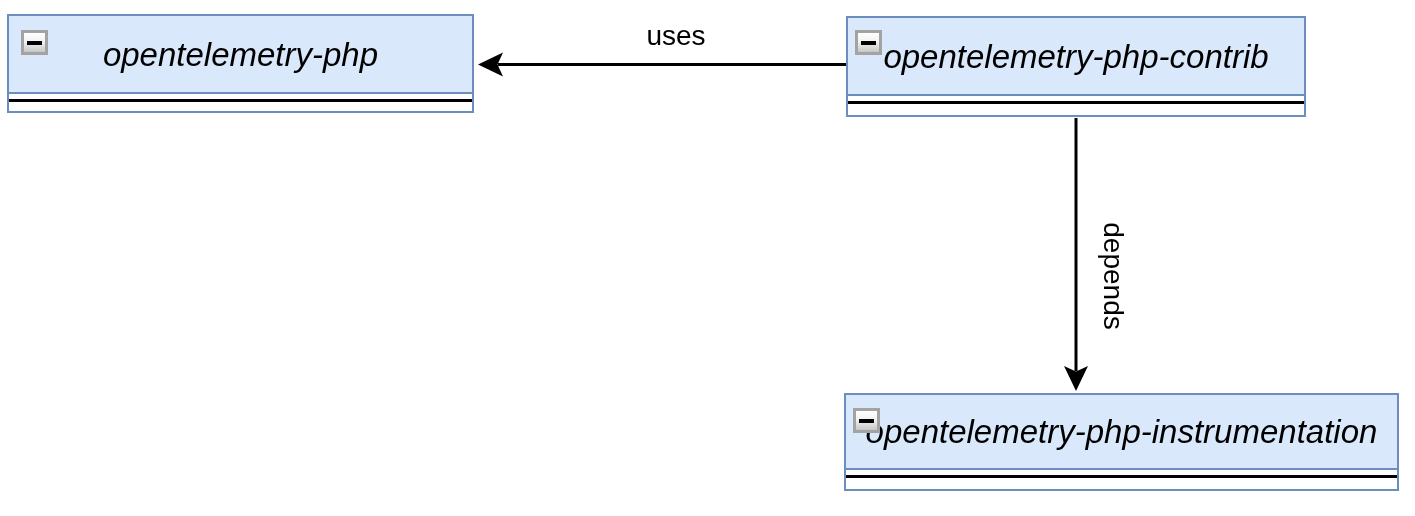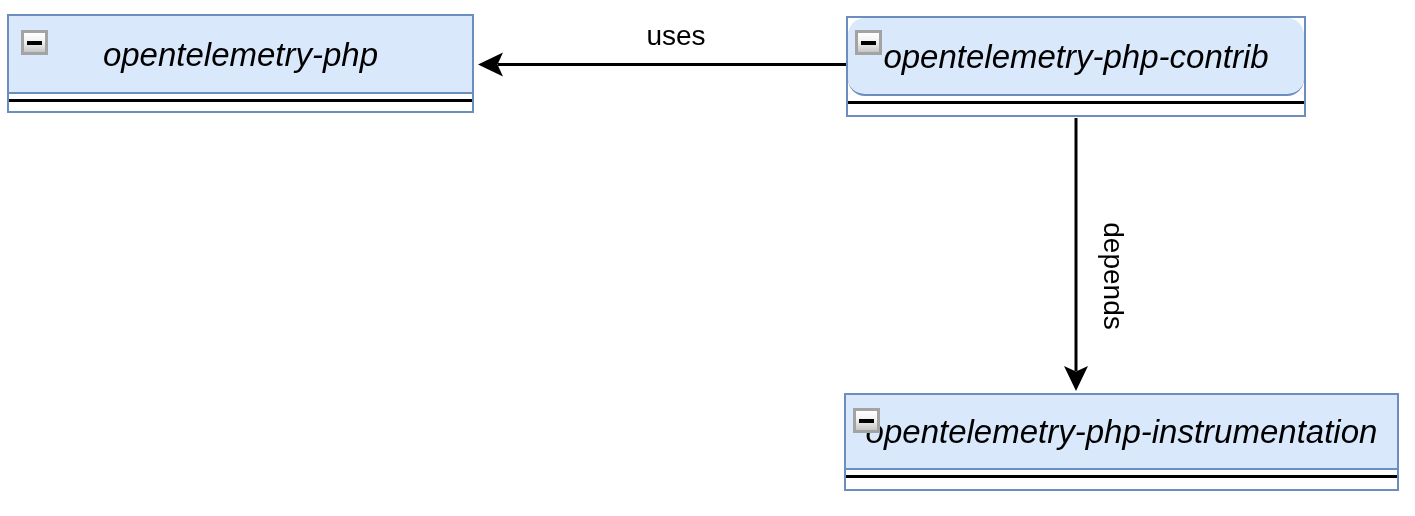--- a/index.html
+++ b/index.html
@@ -70,21 +70,21 @@
   .minus-bar {
     width: 15px;
     height: 4px;
     background: #000000;
   }
   
   .node-php            { left: 7px;   top: 14px;  width: 467px; height: 99px;  }
   .node-php .node-header            { height: 78px; }
   .node-php .collapse-btn           { left: 12px; top: 14px; }
   .node-contrib        { left: 846px; top: 16px;  width: 460px; height: 101px; }
-  .node-contrib .node-header        { height: 78px; border-radius: 17px; }
+  .node-contrib .node-header        { height: 78px; }
   .node-contrib .collapse-btn       { left: 7px; top: 12px; }
   .node-instrumentation{ left: 844px; top: 393px; width: 555px; height: 98px;  }
   .node-instrumentation .node-header{ height: 75px; }
   .node-instrumentation .collapse-btn { left: 7px; top: 13px; }
   
   .edges {
     position: absolute;
     left: 0;
     top: 0;
     pointer-events: none;

